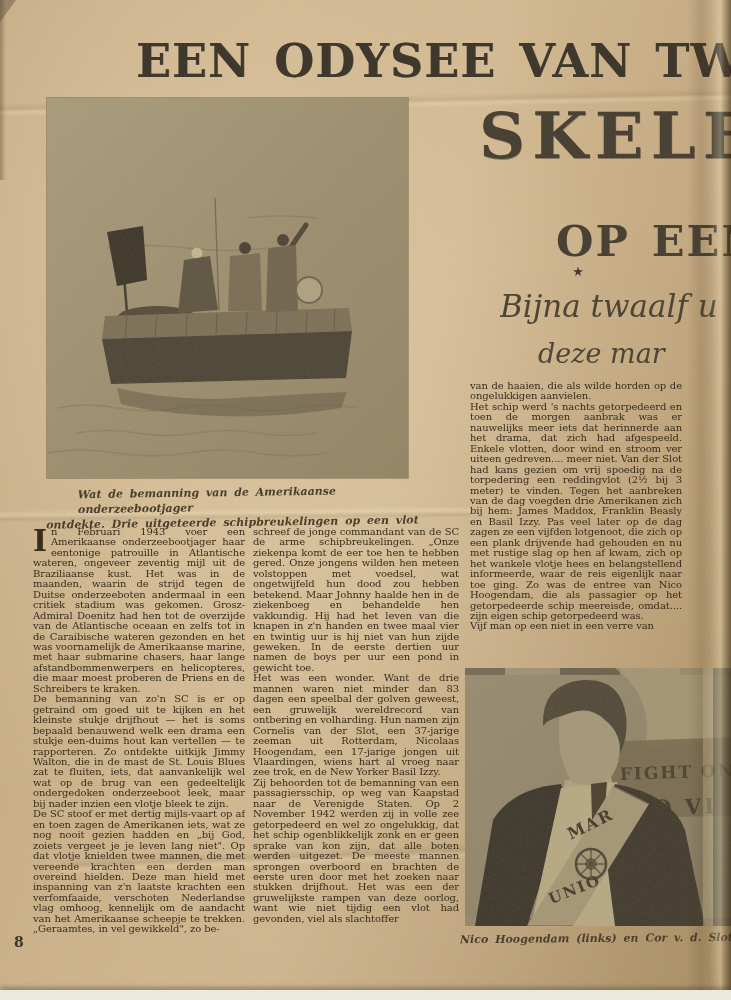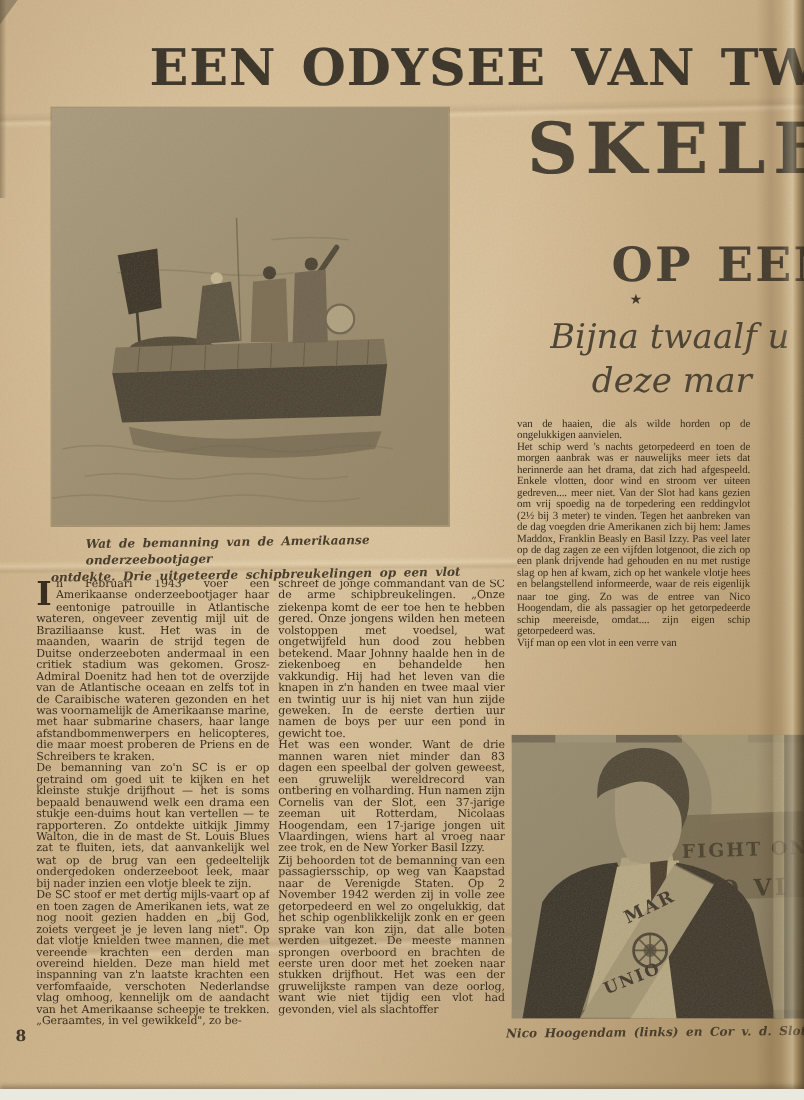--- a/index.html
+++ b/index.html
@@ -22,39 +22,39 @@
     background:linear-gradient(90deg,rgba(70,50,25,0) 0%,rgba(70,50,25,0.16) 32%,rgba(70,50,25,0.06) 52%,rgba(255,247,220,0.30) 76%,rgba(120,95,55,0.25) 86%,rgba(45,32,15,0.55) 100%);}
   .bottom-strip{position:absolute;left:0;bottom:0;width:731px;height:10px;background:linear-gradient(180deg,#f0f0e6,#dededted 90%);background-color:#e9e9df;z-index:50;box-shadow:0 -3px 4px rgba(60,45,25,0.35);}
 
   
   .kicker{position:absolute;left:136px;top:34px;width:640px;font-size:46px;font-weight:bold;color:#3a342a;letter-spacing:1px;word-spacing:6px;white-space:nowrap;text-shadow:0.4px 0.4px 0 rgba(58,52,42,.5);}
   .title-main{position:absolute;left:479px;top:98px;width:260px;font-size:64px;font-weight:bold;color:#453e32;letter-spacing:7px;white-space:nowrap;text-shadow:.5px .5px 0 rgba(58,52,42,.45);}
   .title-sub{position:absolute;left:556px;top:216px;width:180px;font-size:43px;font-weight:bold;color:#453e32;letter-spacing:2px;word-spacing:5px;white-space:nowrap;}
   .star{position:absolute;left:566px;top:264px;width:24px;text-align:center;font-size:13px;color:#3c352a;}
   .standfirst{position:absolute;left:500px;top:288px;width:231px;font-style:italic;color:#4a4233;overflow:hidden;height:100px;}
   .standfirst .l1{font-size:31px;white-space:nowrap;}
-  .standfirst .l2{font-size:31px;white-space:nowrap;margin-left:38px;margin-top:4px;}
+  .standfirst .l2{font-size:27px;white-space:nowrap;margin-left:38px;margin-top:14px;}
 
   
   .photo-main{position:absolute;left:47px;top:98px;width:361px;height:380px;outline:1px solid rgba(70,58,40,.35);}
   .photo-bottom{position:absolute;left:465px;top:668px;width:266px;height:258px;}
   svg{display:block;}
 
   
   .caption-main{position:absolute;left:42px;top:485px;width:380px;font-style:italic;font-weight:bold;font-size:11px;line-height:15px;color:#463b2a;word-spacing:3px;transform:rotate(-0.8deg);}
   .caption-main .cl1{margin-left:36px;}
   .caption-main .cl2{margin-left:4px;}
   .caption-bottom{position:absolute;left:460px;top:932px;width:271px;font-style:italic;font-weight:bold;font-size:11px;color:#463b2a;white-space:nowrap;overflow:hidden;word-spacing:3px;transform:rotate(-0.5deg);}
 
   
   .col{position:absolute;font-size:10px;line-height:10.45px;text-align:justify;color:#33291b;overflow:hidden;letter-spacing:-0.1px;}
   .col p{margin:0;}
   .col1{left:33px;top:527px;width:212px;height:420px;}
   .col2{left:253px;top:527px;width:206px;height:424px;}
-  .col3{left:470px;top:381px;width:212px;height:282px;font-family:Liberation Serif, serif;}
+  .col3{left:470px;top:381px;width:212px;height:282px;}
   .dropcap{float:left;font-size:30px;line-height:27px;font-weight:bold;margin:0 4px 0 0;color:#33291b;}
   .pagenum{position:absolute;left:14px;top:934px;font-size:14px;font-weight:bold;color:#3a3226;}
 
   .grain{position:absolute;left:0;top:0;z-index:45;pointer-events:none;opacity:.8;}
 </style>
 </head>
 <body>
 
 <div class="page">
 
@@ -134,21 +134,21 @@
     <p>De SC stoof er met dertig mijls-vaart op af en toen zagen de Amerikanen iets, wat ze nog nooit gezien hadden en „bij God, zoiets vergeet je je leven lang niet". Op dat vlotje knielden twee mannen, die met vereende krachten een derden man overeind hielden. Deze man hield met inspanning van z'n laatste krachten een verfomfaaide, verschoten Nederlandse vlag omhoog, kennelijk om de aandacht van het Amerikaanse scheepje te trekken. „Geraamtes, in vel gewikkeld", zo be-</p>
   </div>
   <div class="col col2">
     <p>schreef de jonge commandant van de SC de arme schipbreukelingen. „Onze ziekenpa komt de eer toe hen te hebben gered. Onze jongens wilden hen meteen volstoppen met voedsel, wat ongetwijfeld hun dood zou hebben betekend. Maar Johnny haalde hen in de ziekenboeg en behandelde hen vakkundig. Hij had het leven van die knapen in z'n handen en twee maal vier en twintig uur is hij niet van hun zijde geweken. In de eerste dertien uur namen de boys per uur een pond in gewicht toe.</p>
     <p>Het was een wonder. Want de drie mannen waren niet minder dan 83 dagen een speelbal der golven geweest, een gruwelijk wereldrecord van ontbering en volharding. Hun namen zijn Cornelis van der Slot, een 37-jarige zeeman uit Rotterdam, Nicolaas Hoogendam, een 17-jarige jongen uit Vlaardingen, wiens hart al vroeg naar zee trok, en de New Yorker Basil Izzy.</p>
     <p>Zij behoorden tot de bemanning van een passagiersschip, op weg van Kaapstad naar de Verenigde Staten. Op 2 November 1942 werden zij in volle zee getorpedeerd en wel zo ongelukkig, dat het schip ogenblikkelijk zonk en er geen sprake van kon zijn, dat alle boten werden uitgezet. De meeste mannen sprongen overboord en brachten de eerste uren door met het zoeken naar stukken drijfhout. Het was een der gruwelijkste rampen van deze oorlog, want wie niet tijdig een vlot had gevonden, viel als slachtoffer</p>
   </div>
   <div class="col col3">
     <p>van de haaien, die als wilde horden op de ongelukkigen aanvielen.</p>
     <p>Het schip werd 's nachts getorpedeerd en toen de morgen aanbrak was er nauwelijks meer iets dat herinnerde aan het drama, dat zich had afgespeeld. Enkele vlotten, door wind en stroom ver uiteen gedreven.... meer niet. Van der Slot had kans gezien om vrij spoedig na de torpedering een reddingvlot (2½ bij 3 meter) te vinden. Tegen het aanbreken van de dag voegden drie Amerikanen zich bij hem: James Maddox, Franklin Beasly en Basil Izzy. Pas veel later op de dag zagen ze een vijfden lotgenoot, die zich op een plank drijvende had gehouden en nu met rustige slag op hen af kwam, zich op het wankele vlotje hees en belangstellend informeerde, waar de reis eigenlijk naar toe ging. Zo was de entree van Nico Hoogendam, die als passagier op het getorpedeerde schip meereisde, omdat.... zijn eigen schip getorpedeerd was.</p>
-    <p>Vijf man op een vlot in een verre van</p>
+    <p>Vijf man op een niet in een verre van</p>
   </div>
 
   <div class="photo-bottom">
     <svg width="266" height="258" viewBox="0 0 266 258">
       <defs>
         <linearGradient id="bgB" x1="0" y1="0" x2="1" y2="1">
           <stop offset="0" stop-color="#9c9176"></stop>
             <stop offset="0.6" stop-color="#93886d"></stop>
             <stop offset="1" stop-color="#857a60"></stop>
         </linearGradient>

